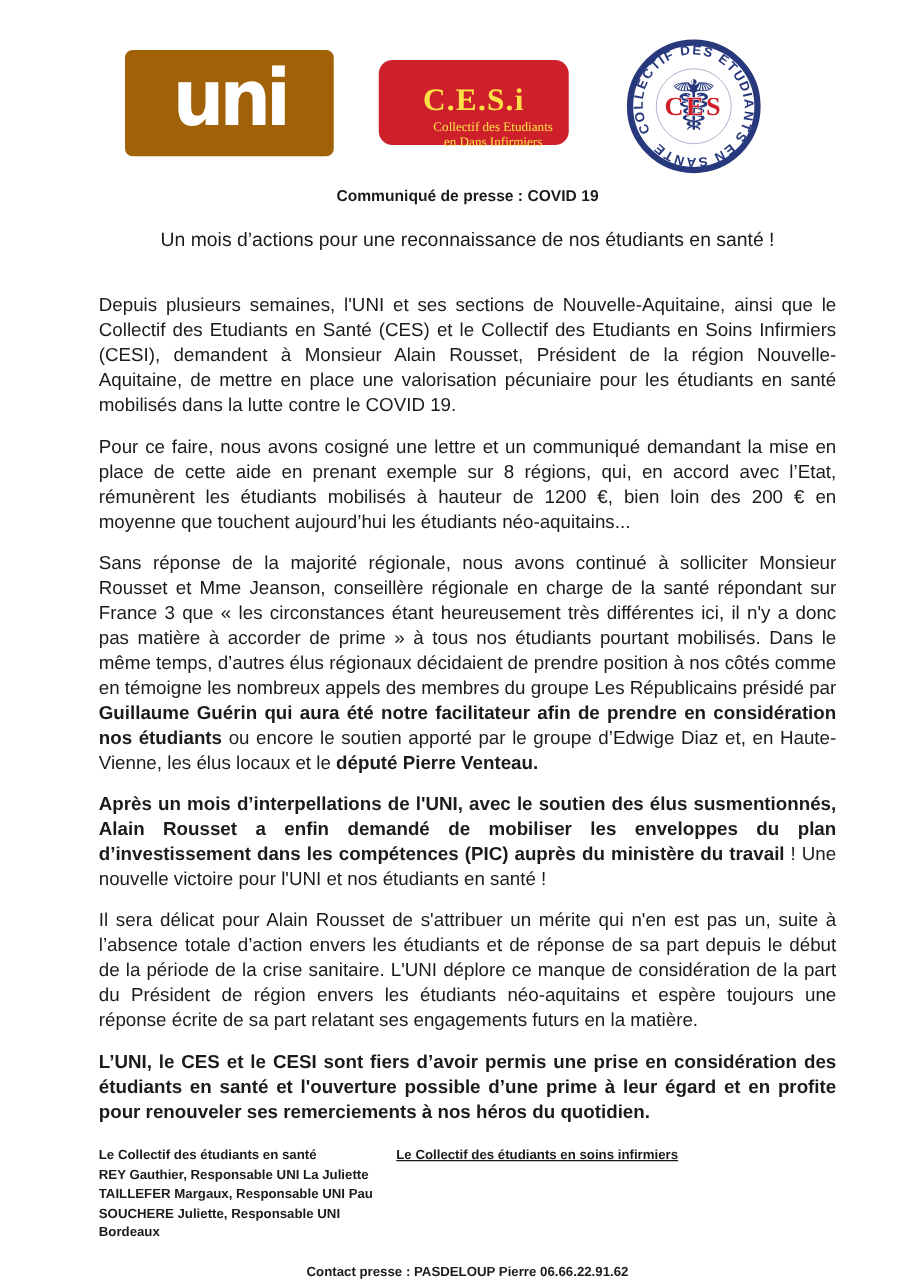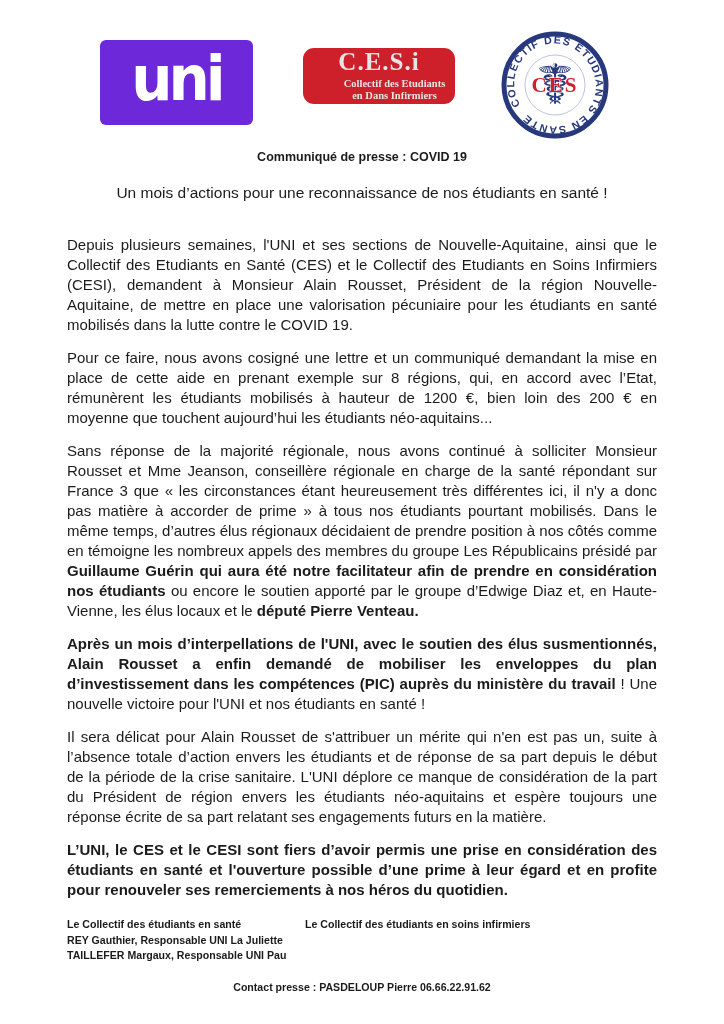--- a/index.html
+++ b/index.html
@@ -8,58 +8,58 @@
     width:724px; height:1024px;
     margin:0 auto;
     background:#ffffff;
     font-family:"Liberation Sans", sans-serif;
     color:#1b1b1b;
     overflow:hidden;
   }
   
   .logo-band { position:absolute; top:0; left:0; width:724px; height:150px; }
   .uni-logo {
-    position:absolute; left:100px; top:40px; width:153px; height:85px;
-    background:#6d28d9; border-radius:6px;
+    position:absolute; left:100px; top:40px; width:167px; height:85px;
+    background:#a16207; border-radius:6px;
     display:flex; align-items:center; justify-content:center;
   }
   .uni-text {
     color:#fff; font-weight:bold; font-size:58px; line-height:1;
     letter-spacing:-4px; padding-bottom:8px;
     font-family:"DejaVu Sans", sans-serif;
     transform:scaleY(1.08);
   }
   .cesi-logo {
-    position:absolute; left:303px; top:48px; width:152px; height:56px;
+    position:absolute; left:303px; top:48px; width:152px; height:68px;
     background:#ce202a; border-radius:11px;
-    color:#e5e5e5; text-align:center;
+    color:#fde047; text-align:center;
     font-family:"Liberation Serif", serif;
-    box-sizing:border-box; padding-top:1px;
+    box-sizing:border-box; padding-top:20px;
   }
   .cesi-title { font-size:25px; font-weight:bold; line-height:1; letter-spacing:1px; }
-  .cesi-sub { font-size:10.5px; font-weight:bold; line-height:1.18; margin-top:4px;margin-left:31px; }
+  .cesi-sub { font-size:10.5px; font-weight:normal; line-height:1.18; margin-top:4px;margin-left:31px; }
   .ces-logo { position:absolute; left:500px; top:30px; width:110px; height:110px; }
   
-  .content { position:absolute; top:150px; left:67px; width:590px; }
+  .content { position:absolute; top:150px; left:79px; width:590px; }
   .kicker {
     margin:0; text-align:center; font-weight:bold; font-size:12.5px;
   }
   .doc-title {
     margin:20px 0 33px 0; text-align:center; font-weight:normal; font-size:15.5px;
   }
   .para {
     margin:0 0 13px 0;
     font-size:15px; line-height:20px;
     text-align:justify;
   }
   .para .b { font-weight:bold; }
   
   .footer-cols { display:flex; margin-top:17px; font-size:10.6px; font-weight:bold; line-height:15.5px; }
   .footer-col-left  { width:238px; }
-  .footer-col-right { flex:1; }
+  .footer-col-right { flex:1;text-decoration:underline; }
   .contact-line { margin:17px 0 0 0; text-align:center; font-weight:bold; font-size:10.6px; }
 </style>
 </head>
 <body>
 
 <div class="page">
 
   <div class="logo-band">
 
     <div class="uni-logo">
@@ -103,20 +103,21 @@
 
     <p class="para"><span>Il sera délicat pour Alain Rousset de s'attribuer un mérite qui n'en est pas un, suite à l’absence totale d’action envers les étudiants et de réponse de sa part depuis le début de la période de la crise sanitaire. L'UNI déplore ce manque de considération de la part du Président de région envers les étudiants néo-aquitains et espère toujours une réponse écrite de sa part relatant ses engagements futurs en la matière.</span></p>
 
     <p class="para"><span class="b">L’UNI, le CES et le CESI sont fiers d’avoir permis une prise en considération des étudiants en santé et l'ouverture possible d’une prime à leur égard et en profite pour renouveler ses remerciements à nos héros du quotidien.</span></p>
 
     <div class="footer-cols">
       <div class="footer-col-left">
         <div>Le Collectif des étudiants en santé</div>
         <div>REY Gauthier, Responsable UNI La Juliette</div>
         <div>TAILLEFER Margaux, Responsable UNI Pau</div>
+        <div>SOUCHERE Juliette, Responsable UNI Bordeaux</div>
       </div>
       <div class="footer-col-right">
         <div>Le Collectif des étudiants en soins infirmiers</div>
       </div>
     </div>
 
     <p class="contact-line">Contact presse : PASDELOUP Pierre 06.66.22.91.62</p>
   </div>
 </div>
 

